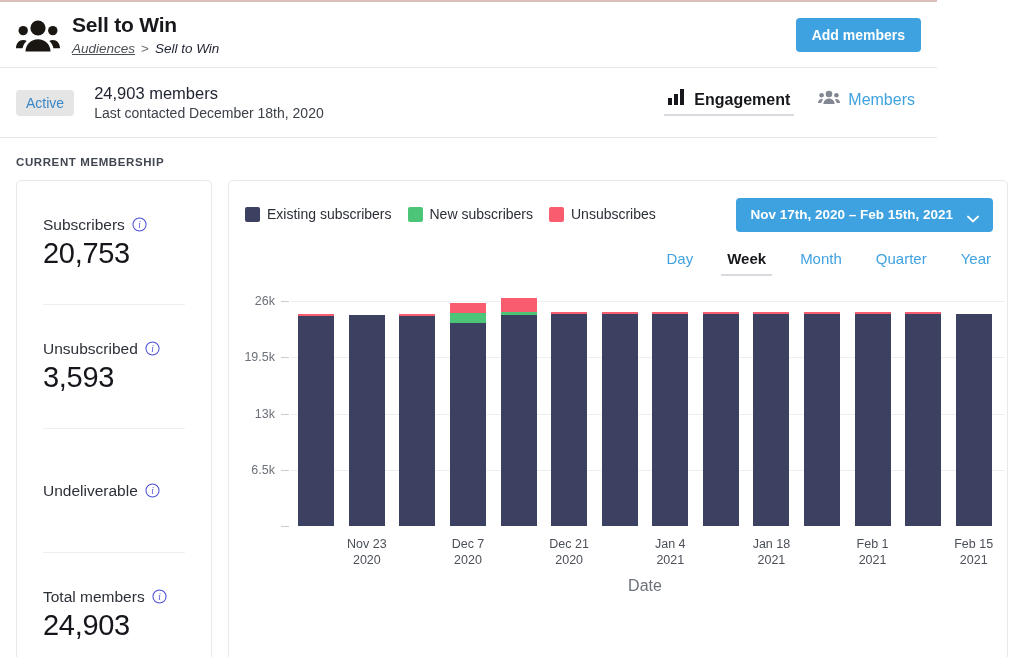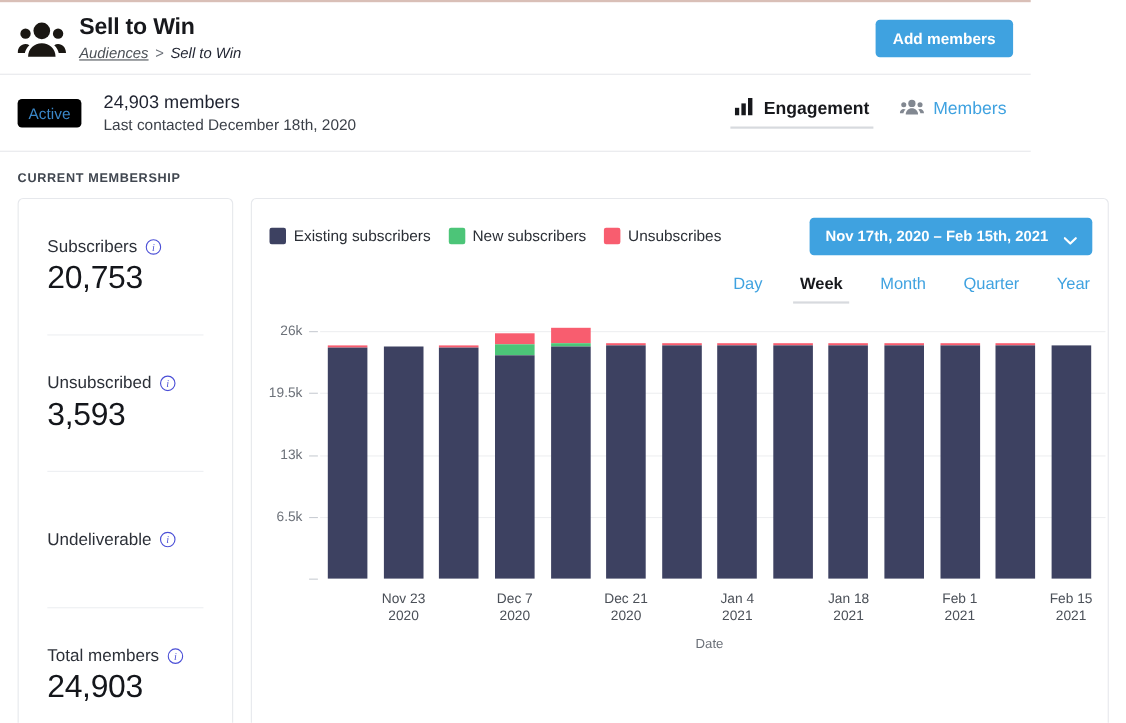--- a/index.html
+++ b/index.html
@@ -36,21 +36,21 @@
     text-align: center;
   }
 
   
   .subheader {
     position: relative; height: 70px;
     border-bottom: 1px solid #e6e8ec;
     display: flex; align-items: center; padding: 0 16px;
   }
   .status-badge {
-    background: #000000; color: #3a87c8; font-size: 14px;
+    background: #e5e5e5; color: #3a87c8; font-size: 14px;
     padding: 5px 10px; border-radius: 4px; line-height: 16px;
   }
   .members-block { margin-left: 20px; }
   .members-count { font-size: 16.5px; color: #1f2330; line-height: 20px; }
   .members-sub { font-size: 14px; color: #3c4149; line-height: 19px; margin-top: 1px; }
 
   .view-tabs { margin-left: auto; display: flex; align-items: center; gap: 28px; padding-right: 6px; }
   .view-tab { display: flex; align-items: center; gap: 8px; cursor: pointer; padding-bottom: 7px; position: relative; }
   .view-tab .vt-label { font-size: 16px; font-weight: bold; color: #17181c; line-height: 19px; }
   .view-tab.inactive .vt-label { color: #3FA2E0; font-weight: normal; }
@@ -110,21 +110,21 @@
     text-align: right; width: 60px; transform: translateY(-50%); line-height: 15px;
   }
   .ytick-dash { position: absolute; width: 8px; height: 1px; background: #c9cdd3; }
   .gridline { position: absolute; height: 1px; background: #eeeff1; }
   .bar { position: absolute; bottom: 0; display: flex; flex-direction: column-reverse; }
   .seg-existing { background: #3D4161; width: 100%; }
   .seg-new { background: #4CC578; width: 100%; }
   .seg-unsub { background: #F85D6F; width: 100%; }
   .xtick { position: absolute; font-size: 12.5px; color: #4b5058; text-align: center; line-height: 16px; }
   .xtick span { display: block; }
-  .axis-title { position: absolute; font-size: 12px; color: #6c7179; line-height: 15px; }
+  .axis-title { position: absolute; font-size: 16px; color: #6c7179; line-height: 15px; }
 </style>
 </head>
 <body>
 
 <div class="page">
 
   <div class="top-accent"></div>
 
   <div class="header">
     <span class="people-icon">

